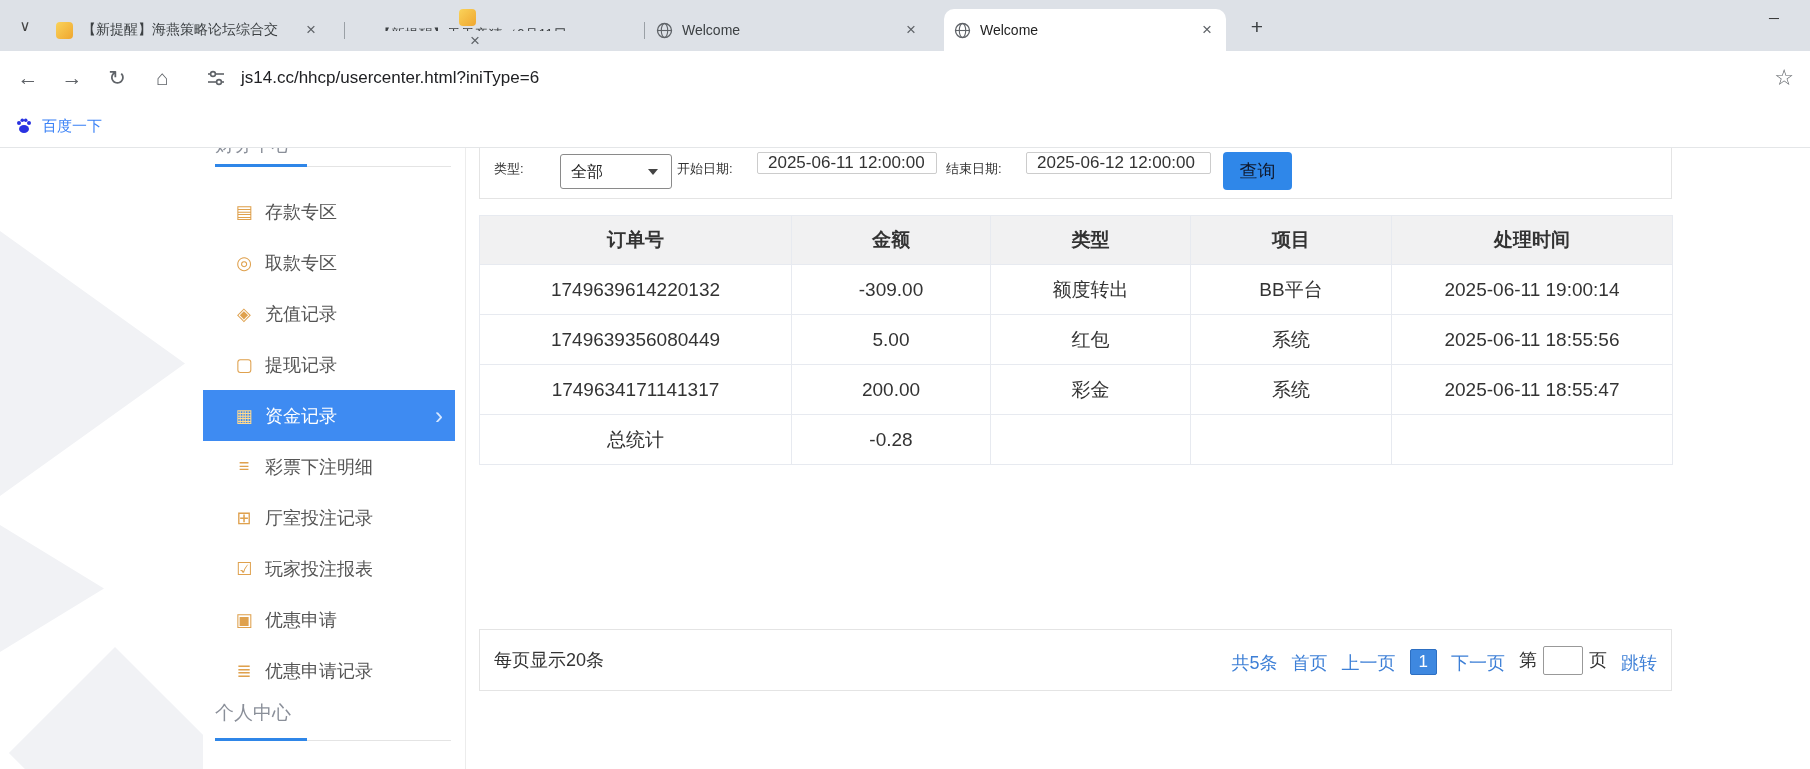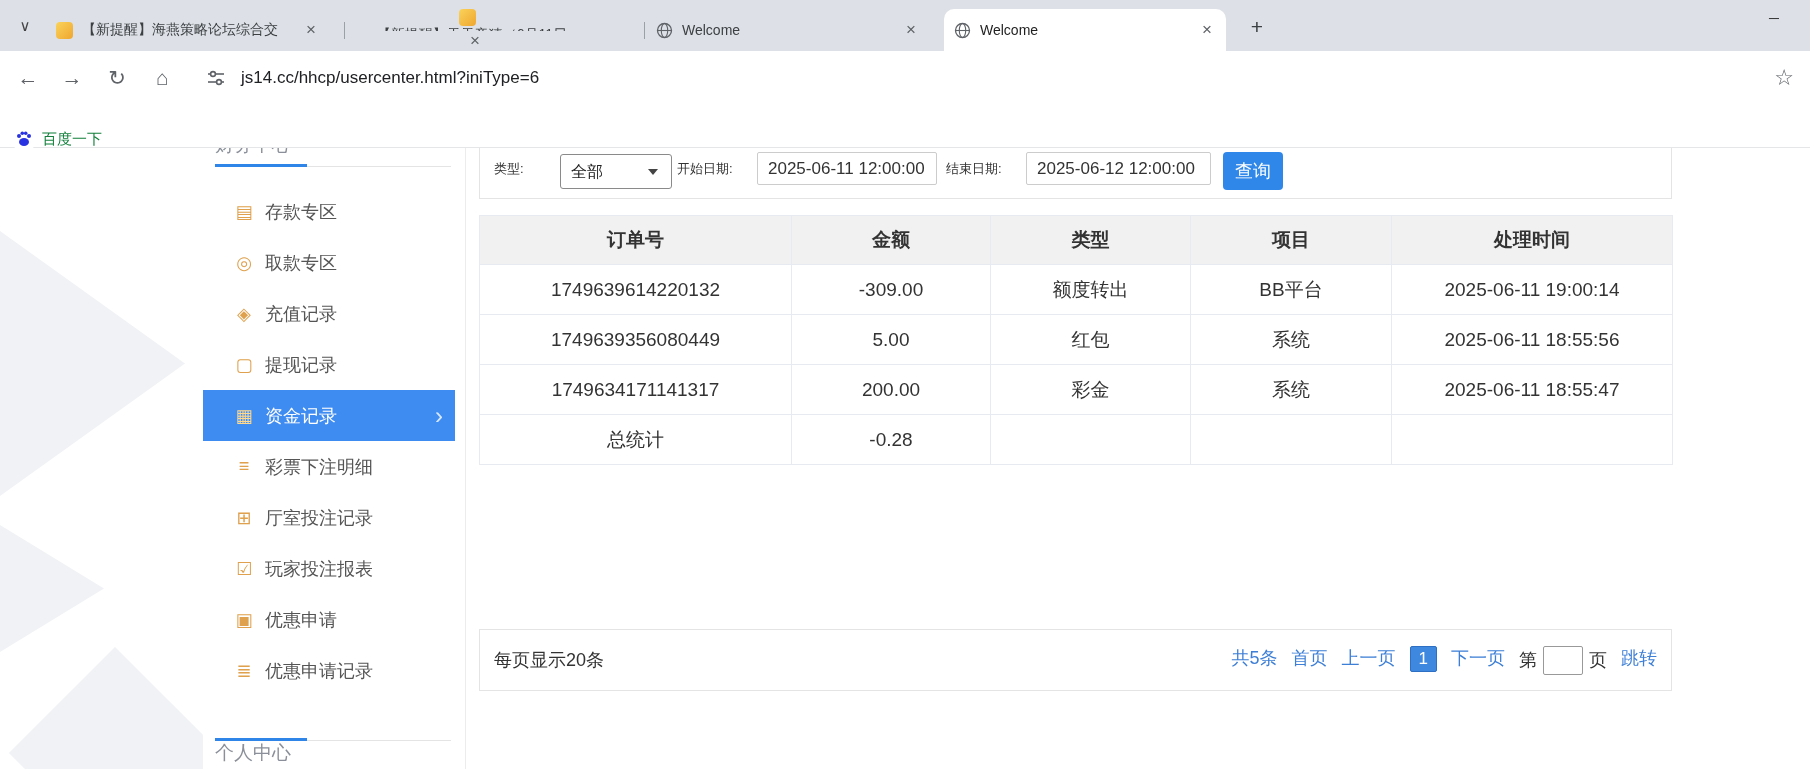--- a/index.html
+++ b/index.html
@@ -30,22 +30,22 @@
   .nav-icon { position:absolute; top:11px; width:34px; height:32px; color:#5f6368; font-size:21px;
               text-align:center; line-height:32px; cursor:pointer; }
   .ni-back { left:11px; } .ni-fwd { left:55px; } .ni-reload { left:100px; } .ni-home { left:145px; }
   .ni-tune { left:199px; top:16px; height:22px; line-height:0; }
   .url { position:absolute; left:241px; top:15px; font-size:17px; color:#202124; line-height:24px; }
   .ni-star { left:1767px; font-size:22px; }
 
   
   .bookmarks { position:absolute; top:104px; left:0; width:1810px; height:44px; background:#fff;
                border-bottom:1px solid #e4e6e8; box-shadow:0 1px 2px rgba(0,0,0,0.05); }
-  .bm-item { position:absolute; left:14px; top:21px; display:flex; align-items:center; height:28px;
-             font-size:15px; color:#15803d; cursor:pointer; }
+  .bm-item { position:absolute; left:14px; top:8px; display:flex; align-items:center; height:28px;
+             font-size:15px; color:#3b82f6; cursor:pointer; }
   .bm-icon { width:20px; height:20px; margin-right:8px; }
 
   
   .page { position:absolute; top:148px; left:0; width:1810px; height:621px; background:#fff; overflow:hidden; }
   .shape { position:absolute; background:#f1f2f5; }
   .sh1 { left:0; top:83px; width:185px; height:265px; clip-path:polygon(0 0,100% 50%,0 100%); }
   .sh2 { left:0; top:377px; width:104px; height:127px; clip-path:polygon(0 0,100% 50%,0 100%); }
   .sh3 { left:40px; top:530px; width:150px; height:150px; transform:rotate(45deg); }
 
   
@@ -57,56 +57,56 @@
   .accent { position:absolute; left:12px; width:92px; height:3px; background:#2f86e8; }
   .line-top { top:18px; } .accent-top { top:16px; }
   .side-items { position:absolute; left:0; top:38px; width:252px; }
   .side-item { height:51px; display:flex; align-items:center; color:#555; font-size:18px;
                position:relative; cursor:pointer; }
   .side-item .glyph { width:30px; margin-left:26px; margin-right:6px; color:#dfa14e;
                       font-size:18px; text-align:center; flex:none; }
   .side-item.active { background:#3e8bf2; color:#fff; }
   .side-item.active .glyph { color:#ffd98e; }
   .side-item .chev { position:absolute; right:12px; color:#d8e8ff; font-size:24px; line-height:1; }
-  .sec-bottom { top:552px;margin-top:40px; }
+  .sec-bottom { top:552px; }
   .line-bottom { top:592px; } .accent-bottom { top:590px; }
 
   
   .main { position:absolute; left:479px; top:0; width:1193px; }
   .filterbox { position:absolute; left:0; top:-18px; width:1193px; height:69px;
                border:1px solid #e4e4e4; background:#fff; }
   .fb-label { position:absolute; top:29px; font-size:13px; color:#333; }
   .fb-type { left:14px; } .fb-start { left:197px; } .fb-end { left:466px; }
   .fb-select { position:absolute; left:80px; top:23px; width:112px; height:35px; font-size:16px;
                color:#222; background:#fff; border:1px solid #8a8a8a; border-radius:3px;
                appearance:none; -webkit-appearance:none; padding:0 24px 0 10px;
                font-family:"Liberation Sans","DejaVu Sans",sans-serif; }
   .fb-select-arrow { position:absolute; left:168px; top:38px; width:0; height:0;
                border-left:5px solid transparent; border-right:5px solid transparent;
                border-top:6px solid #444; pointer-events:none; }
-  .fb-input { position:absolute; top:21px; height:33px; border:1px solid #ccc; border-radius:2px;
+  .fb-input { position:absolute; top:21px; height:22px; border:1px solid #ccc; border-radius:2px;
               font-size:17px; color:#333; padding:0 10px;
               font-family:"Liberation Sans","DejaVu Sans",sans-serif; }
   .fb-in1 { left:277px; width:180px; } .fb-in2 { left:546px; width:185px; }
-  .fb-btn { position:absolute; left:743px; top:21px; width:60px; height:38px; background:#2f87e9;
-            color:#ffffff; border:none; border-radius:4px; font-size:18px; cursor:pointer;
+  .fb-btn { position:absolute; left:743px; top:21px; width:69px; height:38px; background:#2f87e9;
+            color:#0f172a; border:none; border-radius:4px; font-size:18px; cursor:pointer;
             font-family:"Liberation Sans","DejaVu Sans",sans-serif; }
 
   
   .table-wrap { position:absolute; left:0; top:67px; width:1193px; }
   table.rec { border-collapse:collapse; width:1193px; font-size:19px; color:#333; table-layout:fixed; }
   table.rec th { background:#f1f1f2; font-weight:bold; height:49px; border:1px solid #e7eaf0;
                  font-size:19px; }
   table.rec td { height:50px; text-align:center; border:1px solid #e7eaf0; }
 
   
   .pagebar { position:absolute; left:0; top:481px; width:1193px; height:62px; border:1px solid #e4e4e4;
              background:#fff; display:flex; align-items:center; justify-content:space-between;
              padding:0 14px; font-size:18px; color:#333; }
-  .pager { display:flex; align-items:flex-start; gap:14px; }
+  .pager { display:flex; align-items:flex-end; gap:14px; }
   .jumpgrp { display:flex; align-items:center; gap:6px; }
   .plink { color:#3d7fd6; cursor:pointer; }
   .pcur { background:#3e88e0; color:#fff; padding:2px 8px; border-radius:2px;
           border:1px solid #2d6fc2; font-size:17px; cursor:pointer; }
   .pinput { width:40px; height:29px; border:1px solid #999; border-radius:2px; }
 </style>
 </head>
 <body>
 
 <div class="screen">

